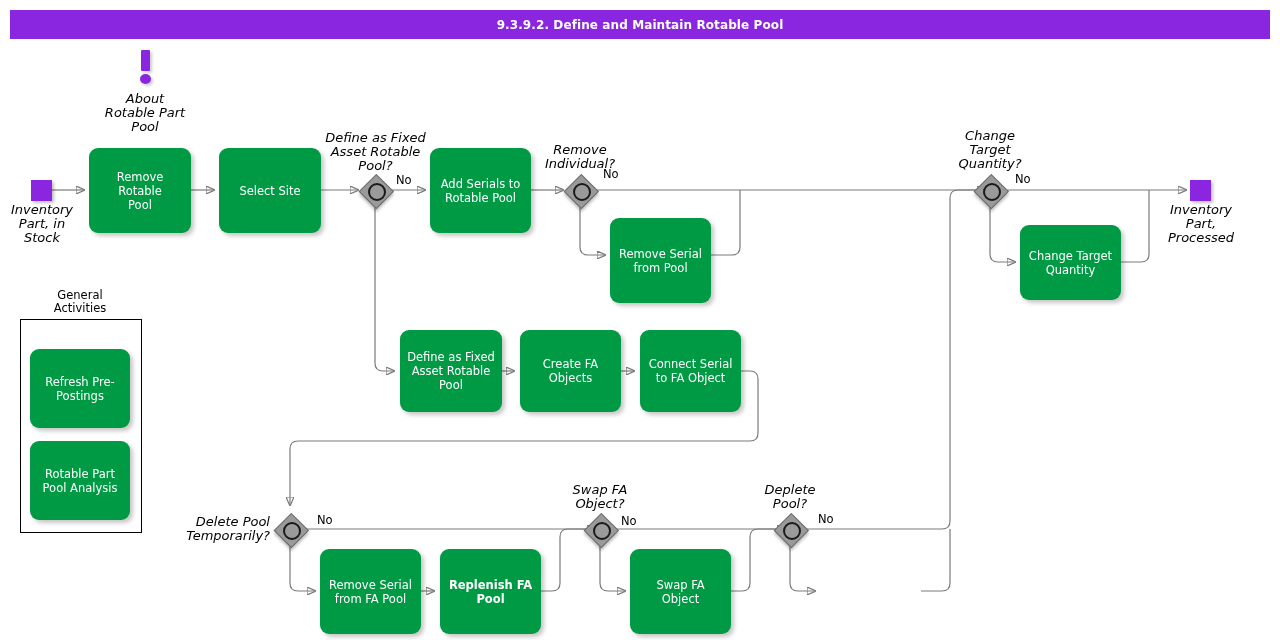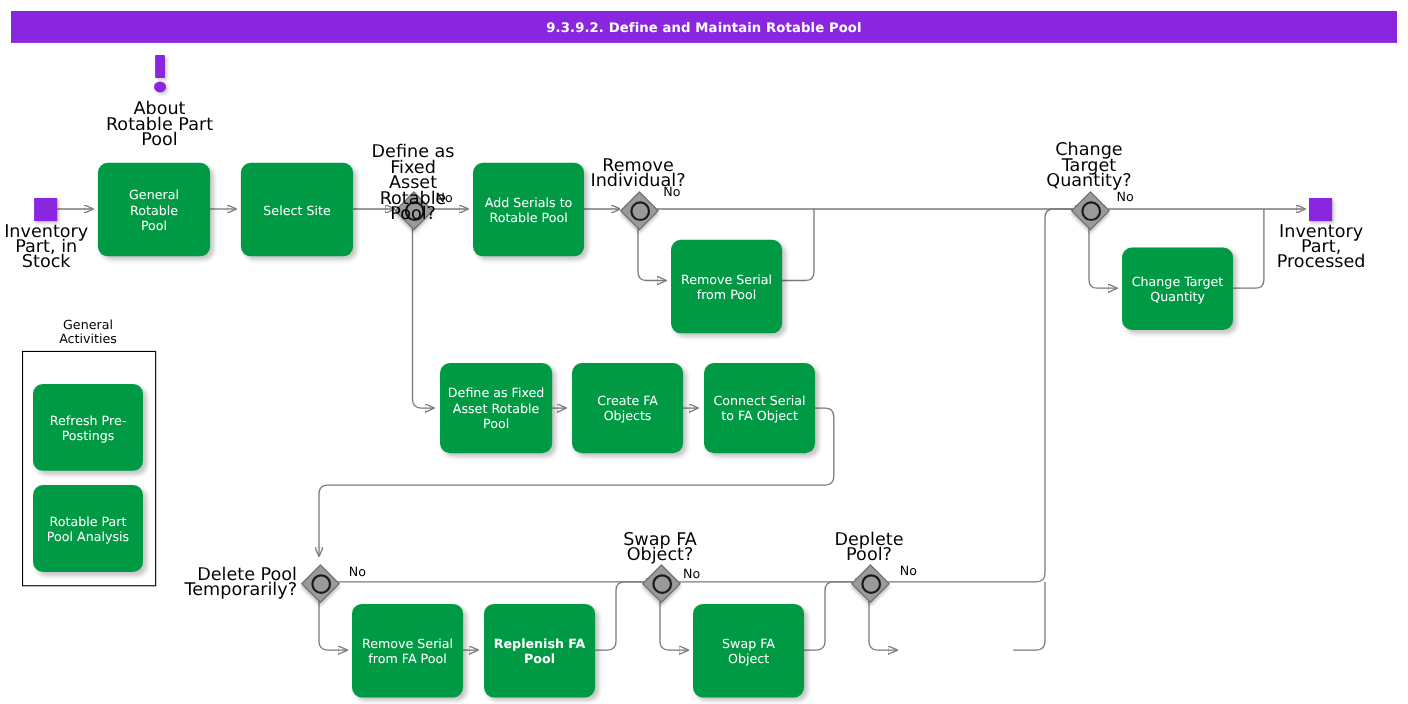--- a/index.html
+++ b/index.html
@@ -61,22 +61,22 @@
 
   
   .term{
     position:absolute;width:21px;height:21px;
     background:#8B26E0;
     box-shadow:2px 2px 3px rgba(0,0,0,.25);
   }
 
   
   .lbl{
-    position:absolute;color:#000000;font-size:16px;line-height:14px;
-    text-align:center;white-space:pre-line;
+    position:absolute;color:#000000;font-size:13px;line-height:14px;
+    text-align:center;white-space:pre-line;font-style:italic;
   }
   .lbl.right{text-align:right;}
   .branch{
     position:absolute;color:#000000;font-size:11.5px;line-height:13px;
   }
 
   
   .info{position:absolute;width:16px;height:34px;}
   .info .bar{
     position:absolute;left:4px;top:0;width:9px;height:21px;
@@ -176,21 +176,21 @@
   <div class="term" style="left:31px;top:180px;"></div>
   <div class="lbl" style="left: 0px; top: 203px; width: 84px; white-space: pre-line;">Inventory
 Part, in
 Stock</div>
 
   <div class="term" style="left:1190px;top:180px;"></div>
   <div class="lbl" style="left: 1155px; top: 203px; width: 92px; white-space: pre-line;">Inventory
 Part,
 Processed</div>
 
-  <div class="act" style="left: 89px; top: 148px; width: 102px; height: 85px; white-space: pre-line;">General Rotable
+  <div class="act" style="left: 89px; top: 148px; width: 102px; height: 85px; white-space: pre-line;">Remove Rotable
 Pool</div>
 
   <div class="act" style="left: 219px; top: 148px; width: 102px; height: 85px; white-space: pre-line; text-align: right;">Select Site</div>
 
   <div class="act" style="left: 430px; top: 148px; width: 101px; height: 85px; white-space: pre-line;">Add Serials to
 Rotable Pool</div>
 
   <div class="act" style="left: 610px; top: 218px; width: 101px; height: 85px; white-space: pre-line;">Remove Serial
 from Pool</div>
 

